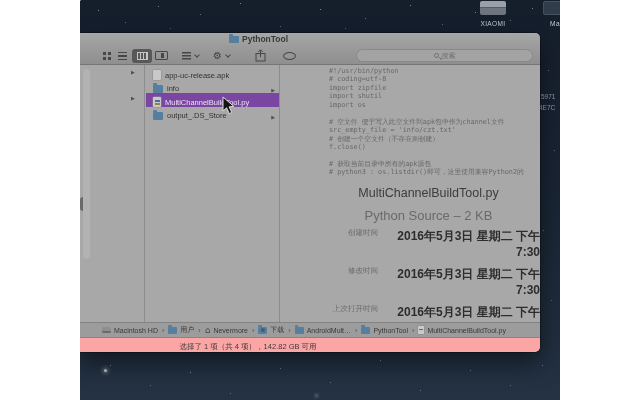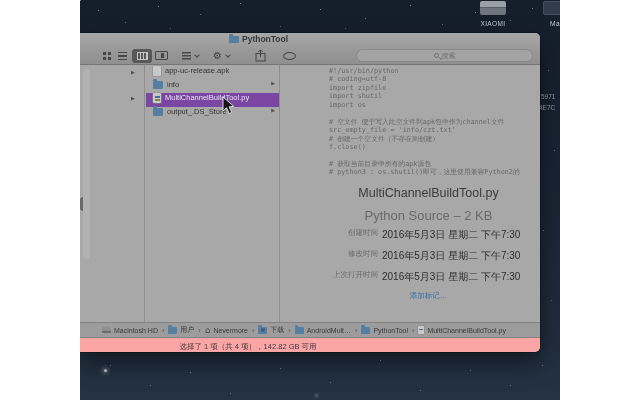--- a/index.html
+++ b/index.html
@@ -87,21 +87,21 @@
 
   .browser { position:relative; height:257px; background:#a8a8a8; }
   .col0 { position:absolute; left:0; top:0; bottom:0; width:65px; border-right:1px solid #8d8d8d; }
   .col0-scroll { position:absolute; left:3px; top:4px; width:7px; height:190px;
                  background:#b2b2b2; border-radius:4px; }
   .col0-thumb { position:absolute; left:0; top:132px; width:7px; height:14px;
                 background:#6a6a6a; border-radius:3px; }
   .col0-chev { position:absolute; left:51px; font-size:5px; color:#4f4f4f; }
   .col1 { position:absolute; left:66px; top:0; bottom:0; width:134px; border-right:1px solid #8d8d8d;
           padding-top:1px; }
-  .file-row { height:13.5px; display:flex; align-items:flex-start; padding:0 4px 0 7px; gap:4px; }
+  .file-row { height:13.5px; display:flex; align-items:flex-end; padding:0 4px 0 7px; gap:4px; }
   .file-row.selected { background:var(--selection); }
   .fname { flex:1; font-size:7.5px; color:#333; white-space:nowrap; overflow:hidden; }
   .file-row.selected .fname { color:#e9e2f2; }
   .fchev { font-size:5px; color:#4f4f4f; }
   .icon-page { width:8px; height:10px; background:#c9c9c9; border-radius:1px;
                box-shadow:0 0 0 .5px #8a8a8a; position:relative; flex:0 0 auto; }
   .icon-page.py::before { content:""; position:absolute; left:1.5px; top:3px; width:5px; height:2px; background:#4a6f96; }
   .icon-page.py::after  { content:""; position:absolute; left:1.5px; top:6px; width:5px; height:2px; background:#8f8448; }
   .icon-folder { width:10px; height:8px; background:var(--folder-blue); border-radius:1px;
                  position:relative; margin-top:1px; flex:0 0 auto; }
@@ -110,21 +110,21 @@
   .col2 { position:absolute; left:201px; right:0; top:0; bottom:0; overflow:hidden;margin-left:36px; }
   .code { padding:2px 0 0 12px; }
   .code div { font-family:"DejaVu Sans Mono", monospace; font-size:6.8px; line-height:8.45px;
               color:#676767; white-space:pre; }
   .fileinfo { margin-top:9px; text-align:center; }
   .fi-title { font-size:12.5px; font-weight:500; color:#3c3c3c; }
   .fi-kind { margin-top:8px; font-size:13px; color:#6a6a6a; }
   .fi-table { margin-top:5px; }
   .fi-row { display:flex; margin-bottom:7px; }
   .fi-label { width:61px; text-align:right; font-size:7.5px; color:#6a6a6a; flex:0 0 auto; }
-  .fi-value { margin-left:4px; font-size:10px; font-weight:normal; color:#2d2d2d; text-align:center; }
+  .fi-value { margin-left:4px; font-size:12px; font-weight:bold; color:#2d2d2d; text-align:right; }
   .fi-link { font-size:7.5px; color:var(--link-blue); }
 
   .pathbar { height:15px; background:#9c9c9c; border-top:1px solid #828282;
              display:flex; align-items:center; padding-left:22px; overflow:hidden; }
   .path-item { display:flex; align-items:center; gap:3px; margin-right:4px; flex:0 0 auto; }
   .path-label { font-size:7px; color:#383838; white-space:nowrap; }
   .path-sep { font-size:7px; color:#4f4f4f; margin-right:4px; }
   .p-drive { width:9px; height:6px; background:#8e8e8e; border-radius:1.5px; border-bottom:2px solid #6a6a6a; }
   .p-folder { width:9px; height:7px; background:var(--folder-blue); border-radius:1px; position:relative; }
   .p-folder::before { content:""; position:absolute; left:0; top:-1.8px; width:3.5px; height:1.8px;
@@ -250,21 +250,21 @@
               <div>import zipfile</div>
               <div>import shutil</div>
               <div>import os</div>
               <div> </div>
               <div># 空文件 便于写入此空文件到apk包中作为channel文件</div>
               <div>src_empty_file = 'info/czt.txt'</div>
               <div># 创建一个空文件（不存在则创建）</div>
               <div>f.close()</div>
               <div> </div>
               <div># 获取当前目录中所有的apk源包</div>
-              <div># python3 : os.shutil()即可，这里使用兼容Python2的</div>
+              <div># python3 : os.listdir()即可，这里使用兼容Python2的</div>
             </div>
           <div class="fileinfo">
             <div class="fi-title">MultiChannelBuildTool.py</div>
             <div class="fi-kind">Python Source – 2 KB</div>
             <div class="fi-table" id="info-table">
                 <div class="fi-row">
                   <span class="fi-label">创建时间</span>
                   <span class="fi-value">2016年5月3日 星期二 下午7:30</span>
                 </div>
                 <div class="fi-row">

